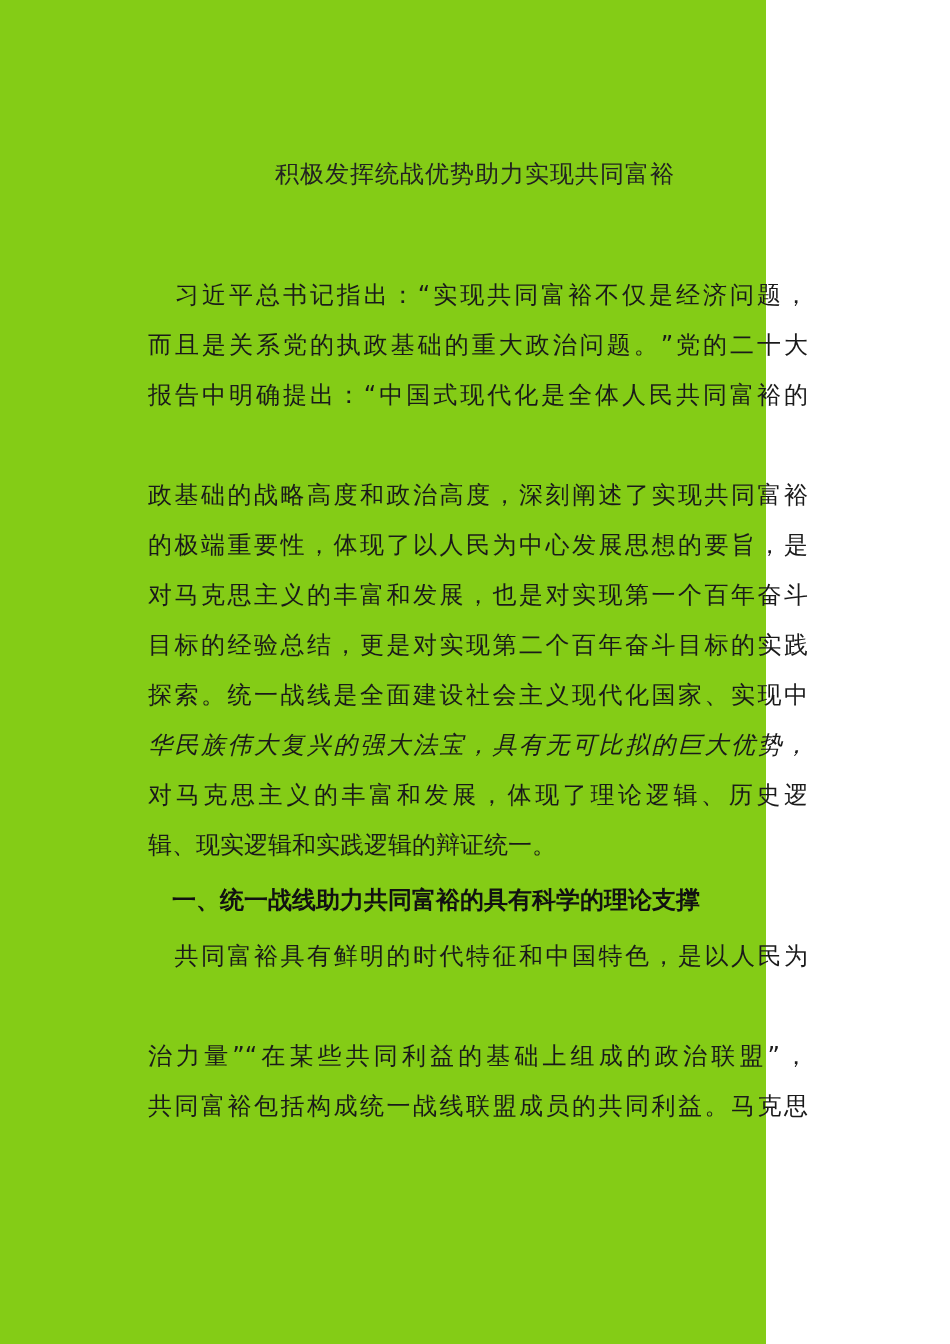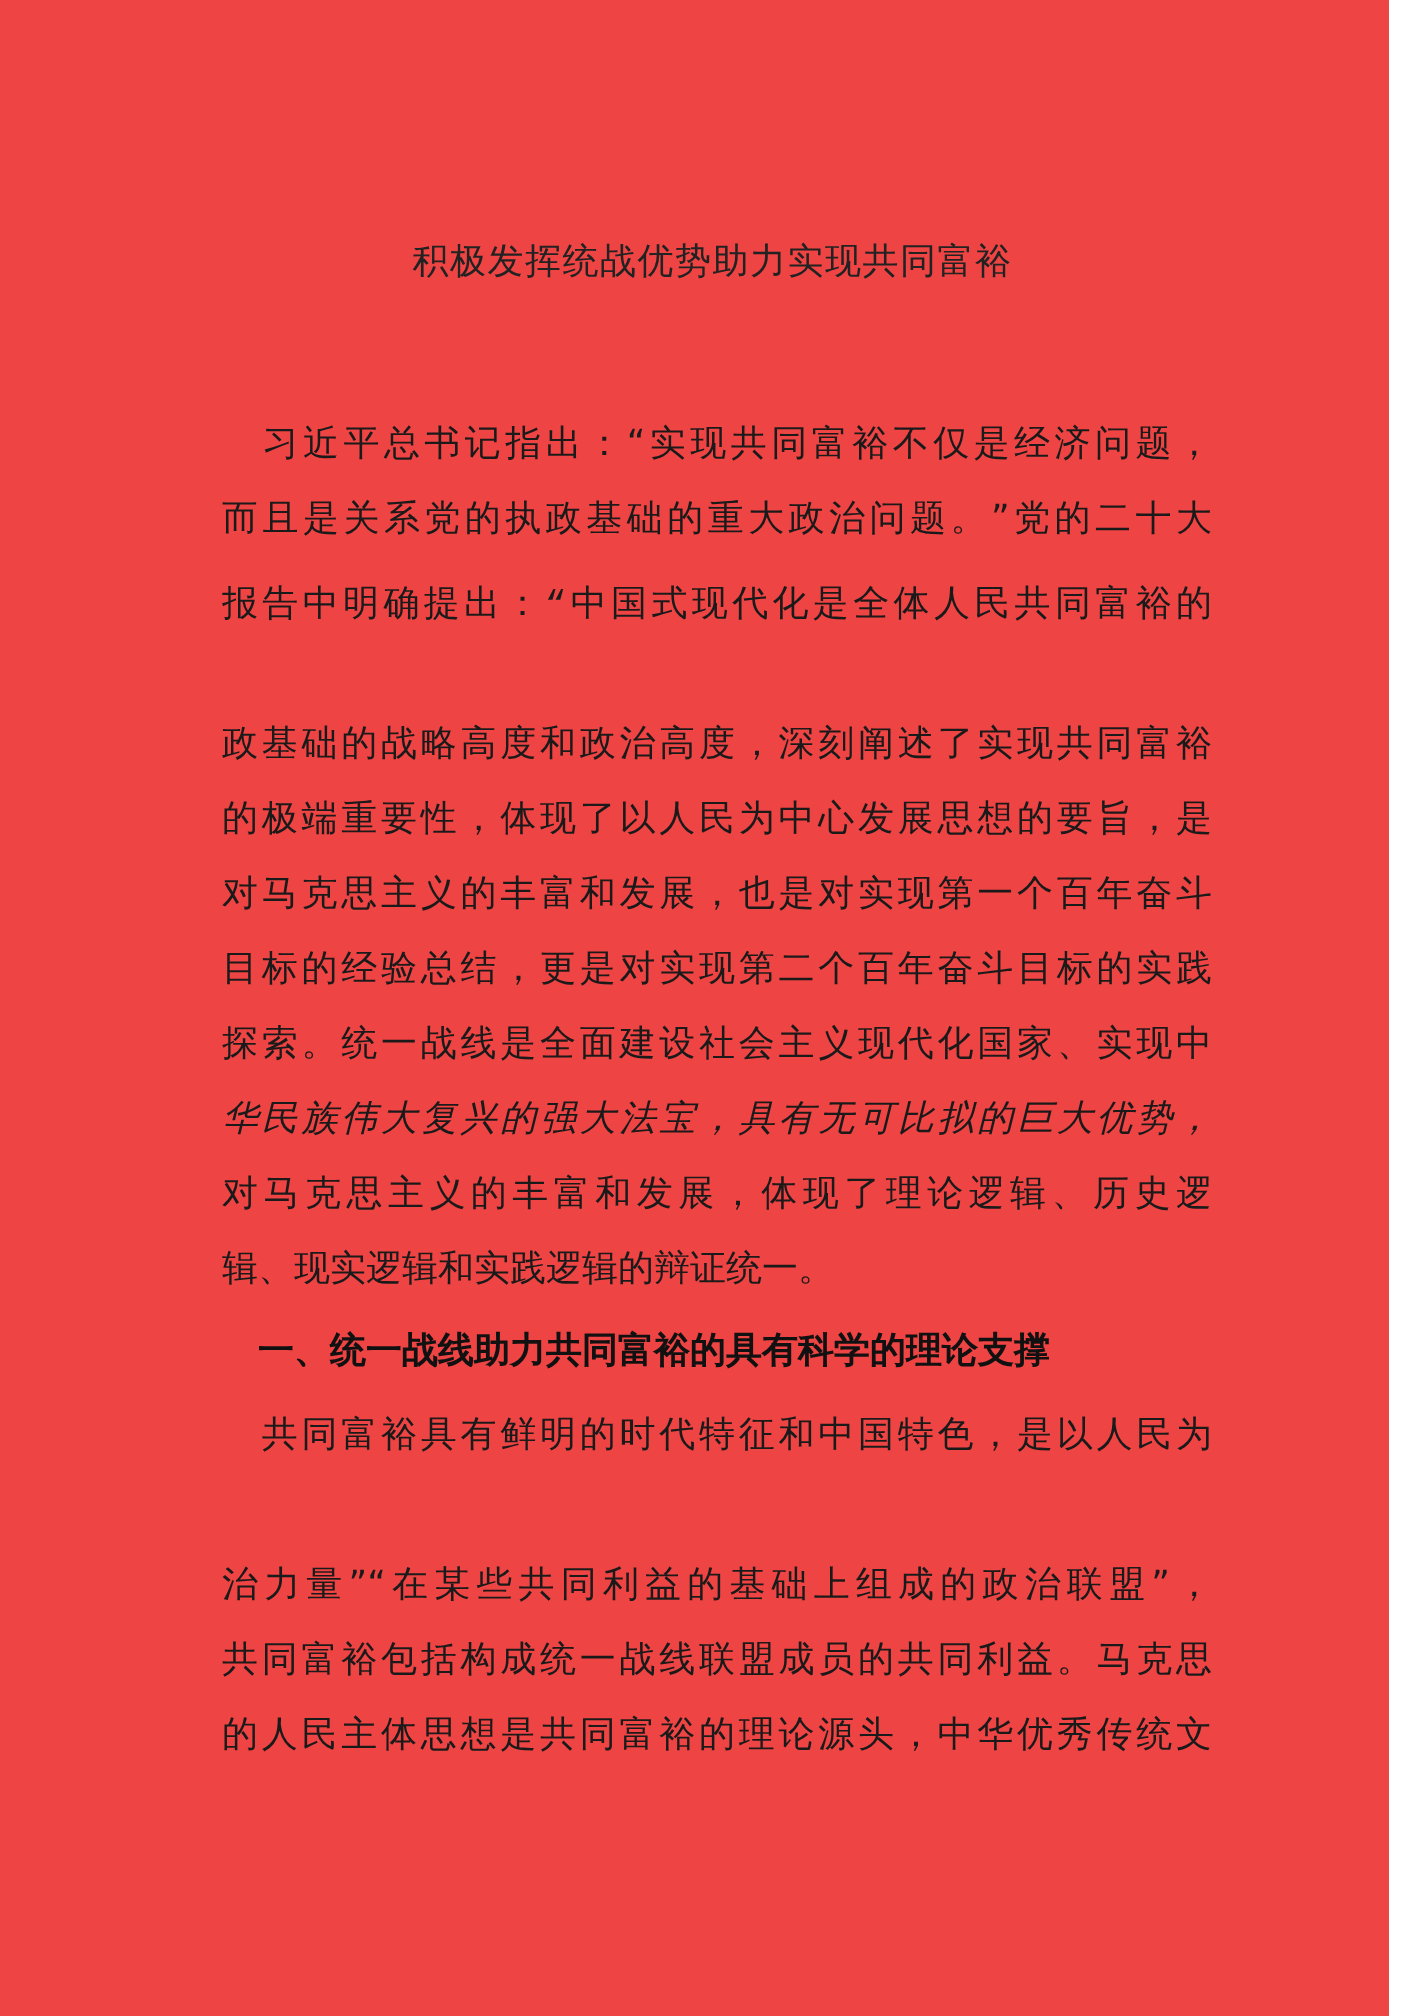--- a/index.html
+++ b/index.html
@@ -1,43 +1,42 @@
 <!DOCTYPE html>
 <html><head>
 <meta charset="utf-8">
 <style>
   html, body { margin: 0; padding: 0; background: #ffffff; }
   body { width: 950px; height: 1344px; position: relative; overflow: hidden;
          font-family: "DejaVu Sans", sans-serif; color: #1a1a1a; }
-  .page { position: absolute; left: 0; top: 0; width: 926px; height: 1344px; background: #ef4444; }
+  .page { position: absolute; left: 0; top: 0; width: 766px; height: 1344px; background: #84cc16; }
   .title { position: absolute; top: 158px; left: 0; width: 950px; text-align: center;
            font-size: 24px; letter-spacing: 1px; color: #222; font-family: "DejaVu Serif", serif; }
   .line { position: absolute; left: 148px; width: 660px; font-size: 24px; height: 36px; line-height: 36px;
           white-space: nowrap; color: #1a1a1a; font-family: "DejaVu Sans", sans-serif; }
   .just { text-align-last: justify; text-align: justify; }
   .heading { font-weight: bold; color: #111; }
 </style>
 </head>
 <body>
 
 <div class="page">
   <div class="title">积极发挥统战优势助力实现共同富裕</div>
 
 
   <div class="line just" style="top:277px;">　习近平总书记指出：“实现共同富裕不仅是经济问题，</div>
   <div class="line just" style="top:327px;">而且是关系党的执政基础的重大政治问题。”党的二十大</div>
-  <div class="line just" style="top:387px;font-family:Liberation Mono, monospace;">报告中明确提出：“中国式现代化是全体人民共同富裕的</div>
+  <div class="line just" style="top:377px;">报告中明确提出：“中国式现代化是全体人民共同富裕的</div>
   <div class="line just" style="top:477px;">政基础的战略高度和政治高度，深刻阐述了实现共同富裕</div>
   <div class="line just" style="top:527px;">的极端重要性，体现了以人民为中心发展思想的要旨，是</div>
   <div class="line just" style="top:577px;">对马克思主义的丰富和发展，也是对实现第一个百年奋斗</div>
   <div class="line just" style="top:627px;">目标的经验总结，更是对实现第二个百年奋斗目标的实践</div>
   <div class="line just" style="top:677px;">探索。统一战线是全面建设社会主义现代化国家、实现中</div>
   <div class="line just" style="top:727px;font-style:italic;">华民族伟大复兴的强大法宝，具有无可比拟的巨大优势，</div>
   <div class="line just" style="top:777px;">对马克思主义的丰富和发展，体现了理论逻辑、历史逻</div>
   <div class="line" style="top:827px;">辑、现实逻辑和实践逻辑的辩证统一。</div>
 
   <div class="line heading" style="top:882px;">　一、统一战线助力共同富裕的具有科学的理论支撑</div>
 
   <div class="line just" style="top:938px;">　共同富裕具有鲜明的时代特征和中国特色，是以人民为</div>
   <div class="line just" style="top:1038px;">治力量”“在某些共同利益的基础上组成的政治联盟”，</div>
   <div class="line just" style="top:1088px;">共同富裕包括构成统一战线联盟成员的共同利益。马克思</div>
-  <div class="line just" style="top:1138px;">的人民主体思想是共同富裕的理论源头，中华优秀传统文</div>
 </div>
 
 </body></html>

